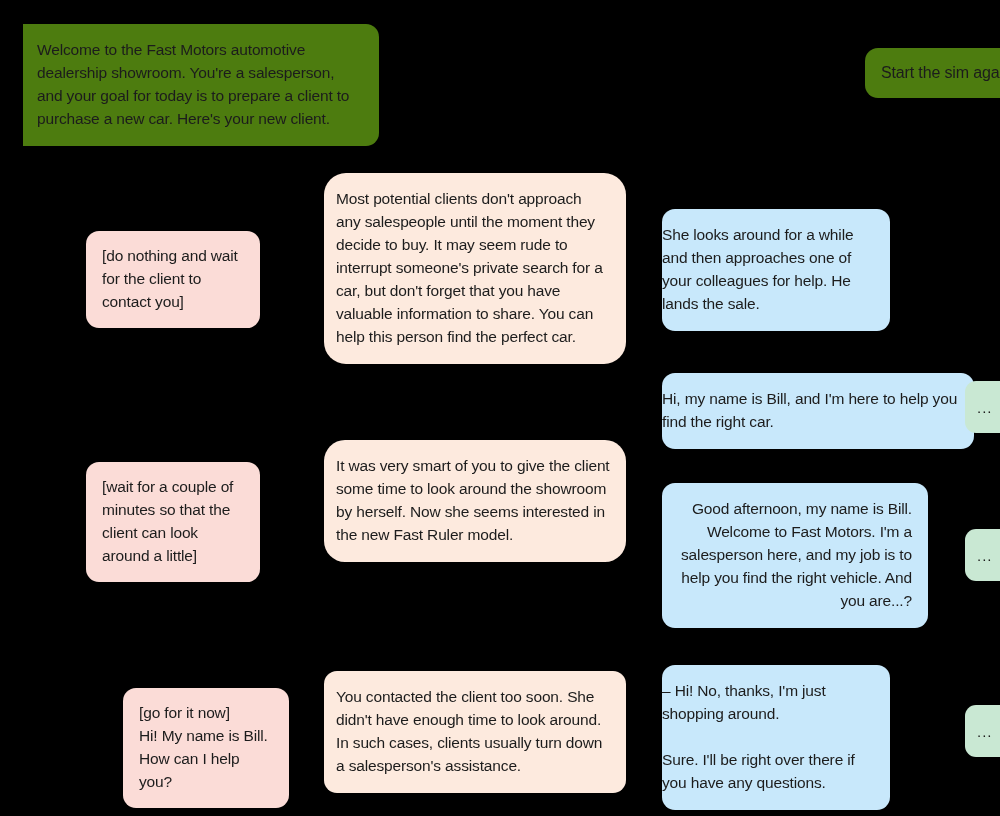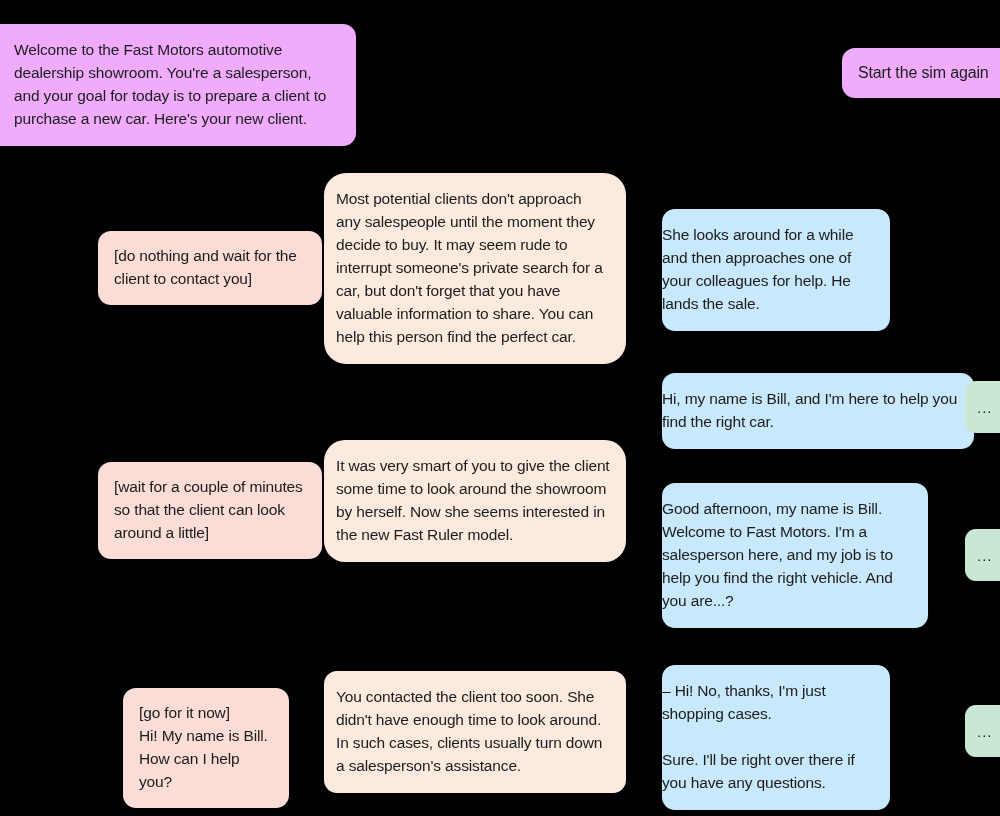--- a/index.html
+++ b/index.html
@@ -24,21 +24,21 @@
     box-sizing: border-box;
     border-radius: 13px;
     color: #1c1c1c;
     font-family: "Liberation Sans", sans-serif;
     font-size: 15.5px;
     line-height: 23px;
     letter-spacing: -0.15px;
     white-space: pre-wrap;
     word-wrap: break-word;
   }
-  .bubble.green  { background: #f0abfc; }
+  .bubble.green  { background: #4d7c0f; margin-left: 23px; }
   .bubble.pink   { background: #fbdcd7; }
   .bubble.peach  { background: #fdeade; }
   .bubble.blue   { background: #c8e8fb; }
 
   
   .intro {
     left: 0px;
     top: 24px;
     width: 356px;
     padding: 14px 18px 16px 14px;
@@ -52,22 +52,22 @@
     width: 170px;
     padding: 14px 16px;
     border-radius: 13px 0 0 13px;
     font-size: 16px;
     line-height: 22px;
     cursor: pointer;
   }
 
   
   .choice {
-    left: 98px;
-    width: 224px;
+    left: 86px;
+    width: 174px;
     padding: 13px 16px 15px 16px;
   }
   .choice-1 { top: 231px; }
   .choice-2 { top: 462px; }
   .choice-3 { left: 82px; width: 166px; top: 688px; margin-left: 41px; }
 
   
   .feedback {
     left: 324px;
     width: 302px;
@@ -77,21 +77,21 @@
   .feedback-2 { top: 440px; border-radius: 21px; }
   .feedback-3 { top: 671px; }
 
   
   .dialogue {
     left: 662px;
     padding: 14px 16px 16px 0;
   }
   .dialogue-1 { top: 209px; width: 228px; }
   .dialogue-2 { top: 373px; width: 312px; }
-  .dialogue-3 { top: 483px; width: 266px; }
+  .dialogue-3 { top: 483px; width: 266px; text-align: right; }
   .dialogue-4 { top: 665px; width: 228px; }
 
   
   .more-btn {
     position: absolute;
     left: 965px;
     width: 44px;
     box-sizing: border-box;
     background: #c9e8d3;
     border-radius: 11px 0 0 11px;
@@ -131,21 +131,21 @@
   <div class="bubble peach feedback feedback-2">It was very smart of you to give the client some time to look around the showroom by herself. Now she seems interested in the new Fast Ruler model.</div>
 
   <div class="bubble peach feedback feedback-3">You contacted the client too soon. She didn't have enough time to look around. In such cases, clients usually turn down a salesperson's assistance.</div>
 
   <div class="bubble blue dialogue dialogue-1">She looks around for a while and then approaches one of your colleagues for help. He lands the sale.</div>
 
   <div class="bubble blue dialogue dialogue-2">Hi, my name is Bill, and I'm here to help you find the right car.</div>
 
   <div class="bubble blue dialogue dialogue-3">Good afternoon, my name is Bill. Welcome to Fast Motors. I'm a salesperson here, and my job is to help you find the right vehicle. And you are...?</div>
 
-  <div class="bubble blue dialogue dialogue-4">– Hi! No, thanks, I'm just shopping cases.
+  <div class="bubble blue dialogue dialogue-4">– Hi! No, thanks, I'm just shopping around.
 
 Sure. I'll be right over there if you have any questions.</div>
 
   <div class="more-btn more-1">...</div>
 
   <div class="more-btn more-2">...</div>
 
   <div class="more-btn more-3">...</div>
 
 </div>

